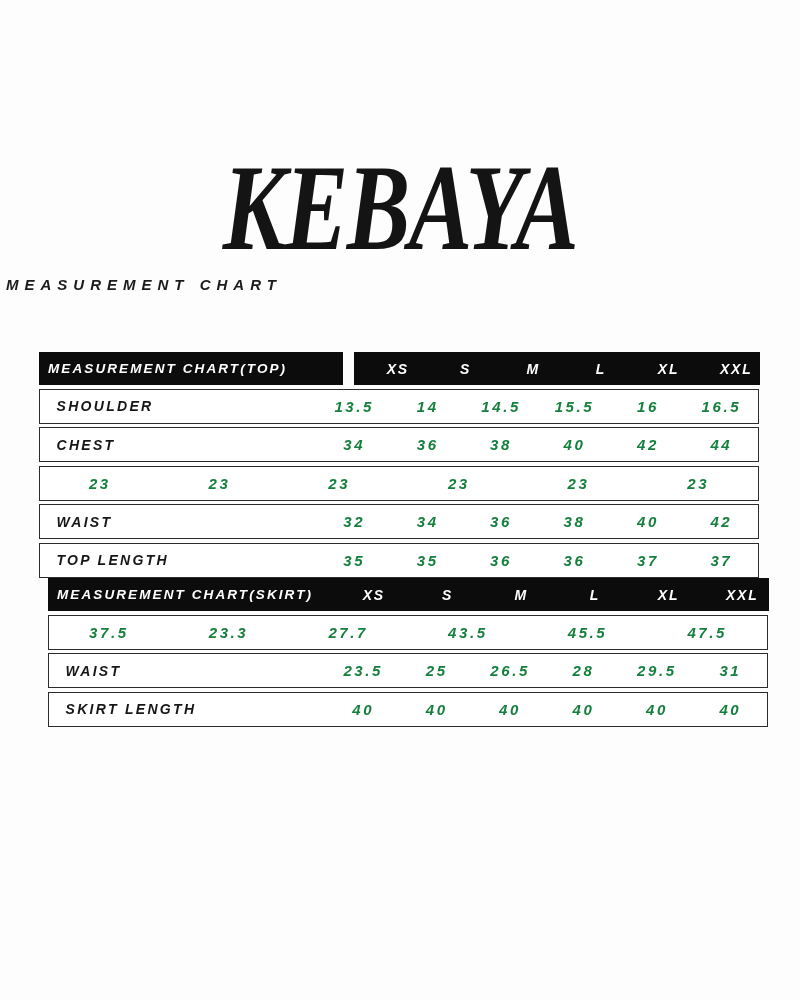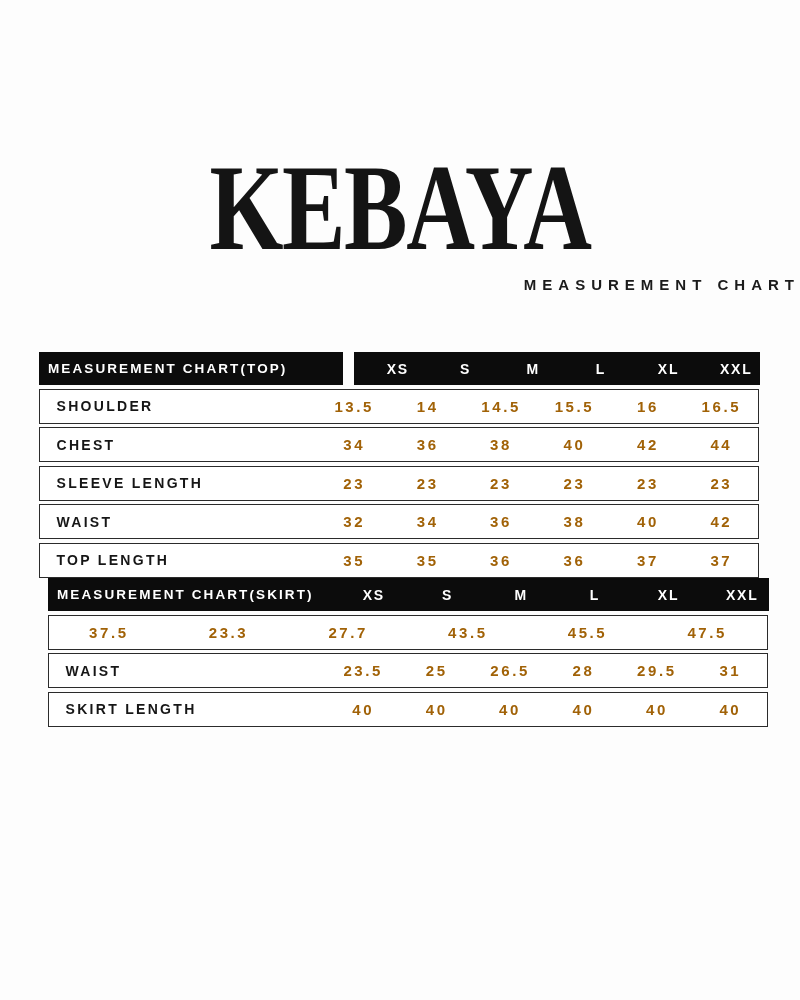--- a/index.html
+++ b/index.html
@@ -7,20 +7,21 @@
     width: 800px; height: 1000px;
     background: #ffffff;
     font-family: "Liberation Sans", sans-serif;
     color: #161616;
   }
   .page {
     position: relative;
     width: 800px; height: 1000px;
     background: #fdfdfd;
     overflow: hidden;
+    font-style: italic;
   }
 
   
   .brand-title {
     position: absolute;
     top: 147px; left: 0;
     width: 800px;
     text-align: center;
     font-family: "Liberation Serif", serif;
     font-weight: 700;
@@ -29,21 +30,21 @@
     letter-spacing: -0.015em;
     color: #141414;
     transform: scaleX(0.78);
     transform-origin: 50% 50%;
     white-space: nowrap;
   }
   .brand-subtitle {
     position: absolute;
     top: 276px; left: 0;
     width: 800px;
-    text-align: right;
+    text-align: left;
     font-size: 15px;
     font-weight: 700;
     letter-spacing: 6px;
     text-indent: 6px;
     color: #1b1b1b;
     white-space: nowrap;
   }
 
   
   .size-table {
@@ -110,21 +111,21 @@
     letter-spacing: 2.3px;
     color: #161616;
     white-space: nowrap;
   }
   .cell {
     flex: 1;
     text-align: center;
     font-size: 15px;
     font-weight: 600;
     letter-spacing: 2.6px;
-    color: #a16207;
+    color: #15803d;
   }
 </style>
 </head>
 <body>
 
 <div class="page">
 
   <div class="brand-title">KEBAYA</div>
 
   <div class="brand-subtitle">MEASUREMENT CHART</div>
@@ -155,21 +156,20 @@
         <div class="row">
           <span class="row-label">CHEST</span>
           <span class="cell">34</span>
           <span class="cell">36</span>
           <span class="cell">38</span>
           <span class="cell">40</span>
           <span class="cell">42</span>
           <span class="cell">44</span>
         </div>
         <div class="row">
-          <span class="row-label">SLEEVE LENGTH</span>
           <span class="cell">23</span>
           <span class="cell">23</span>
           <span class="cell">23</span>
           <span class="cell">23</span>
           <span class="cell">23</span>
           <span class="cell">23</span>
         </div>
         <div class="row">
           <span class="row-label">WAIST</span>
           <span class="cell">32</span>

